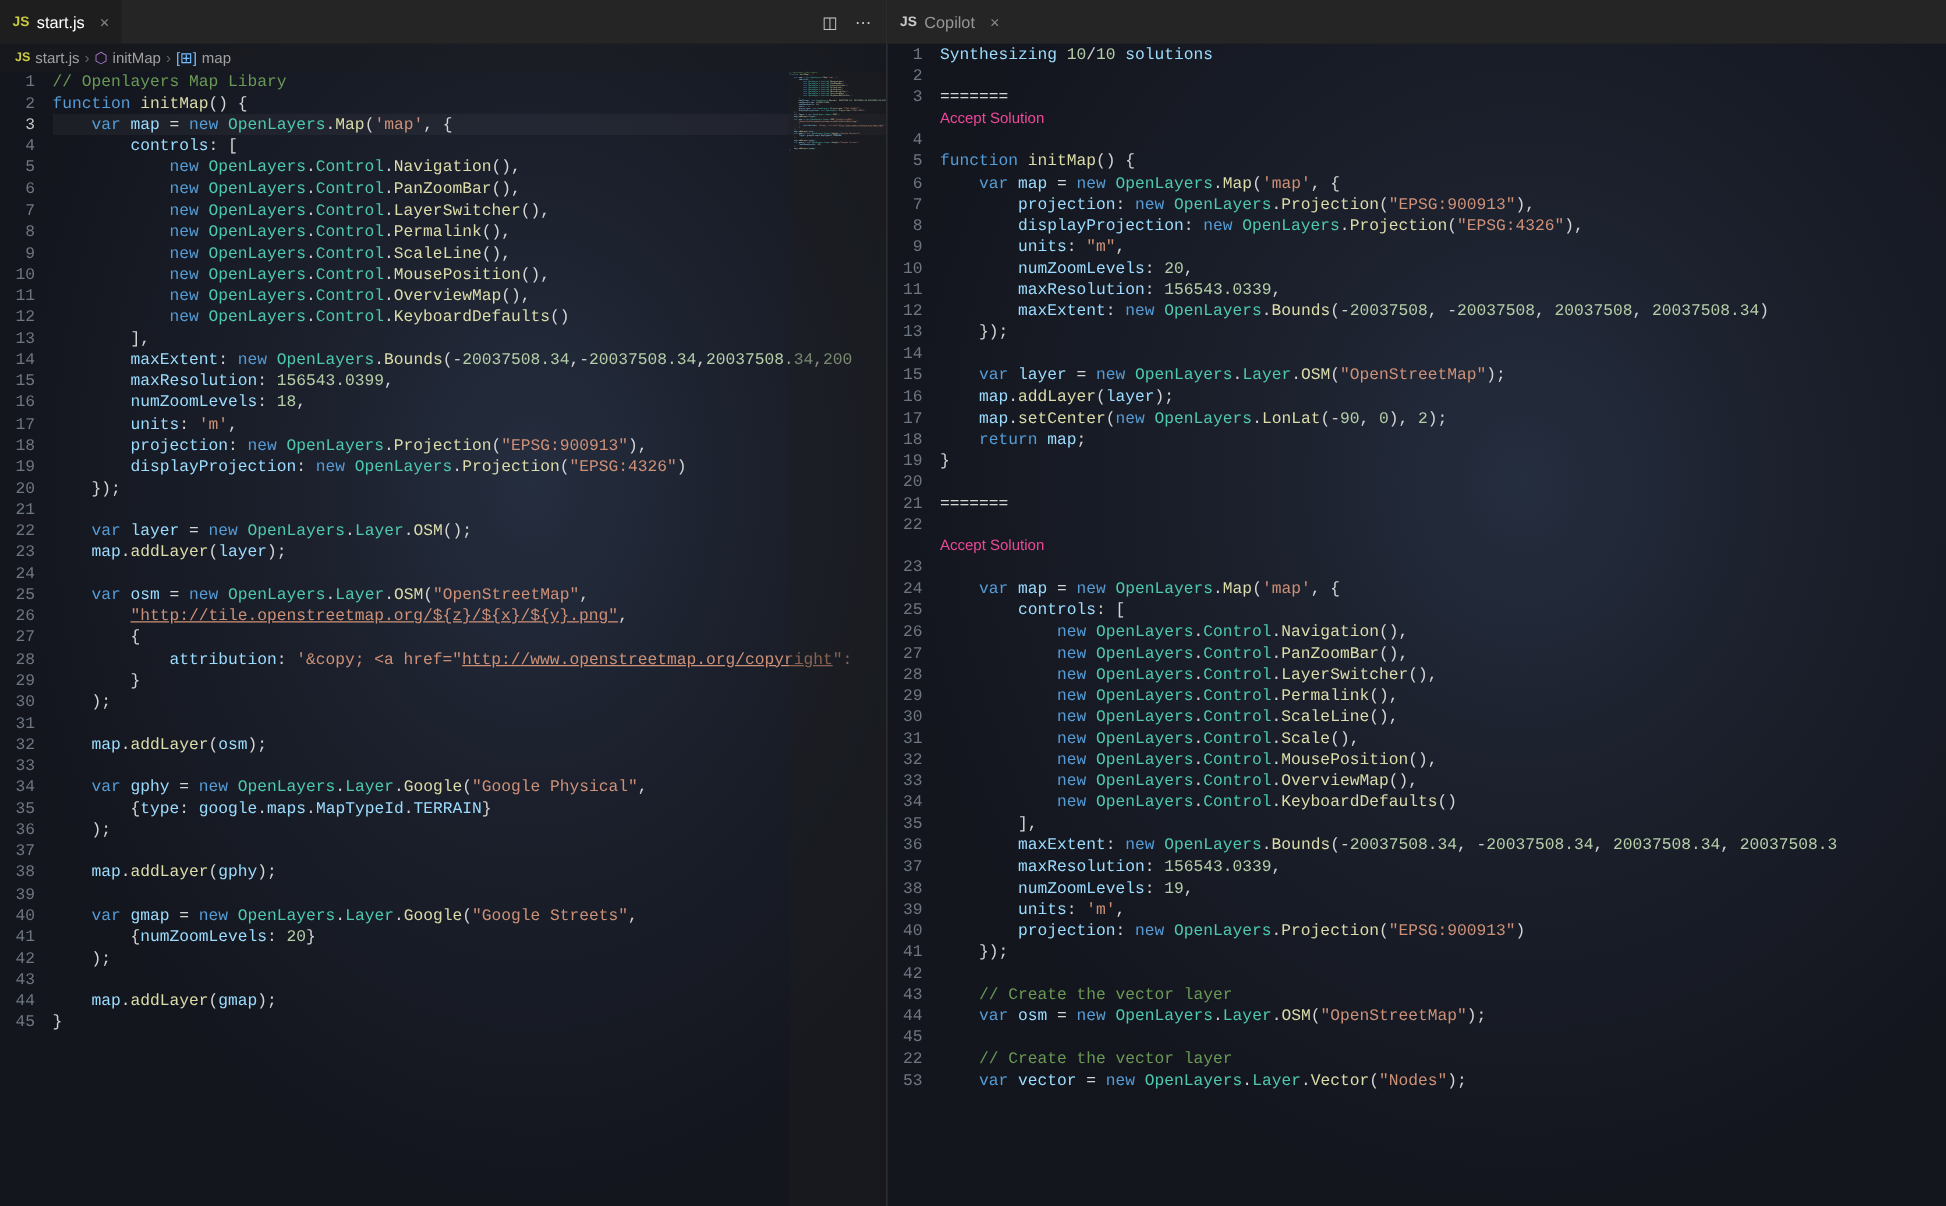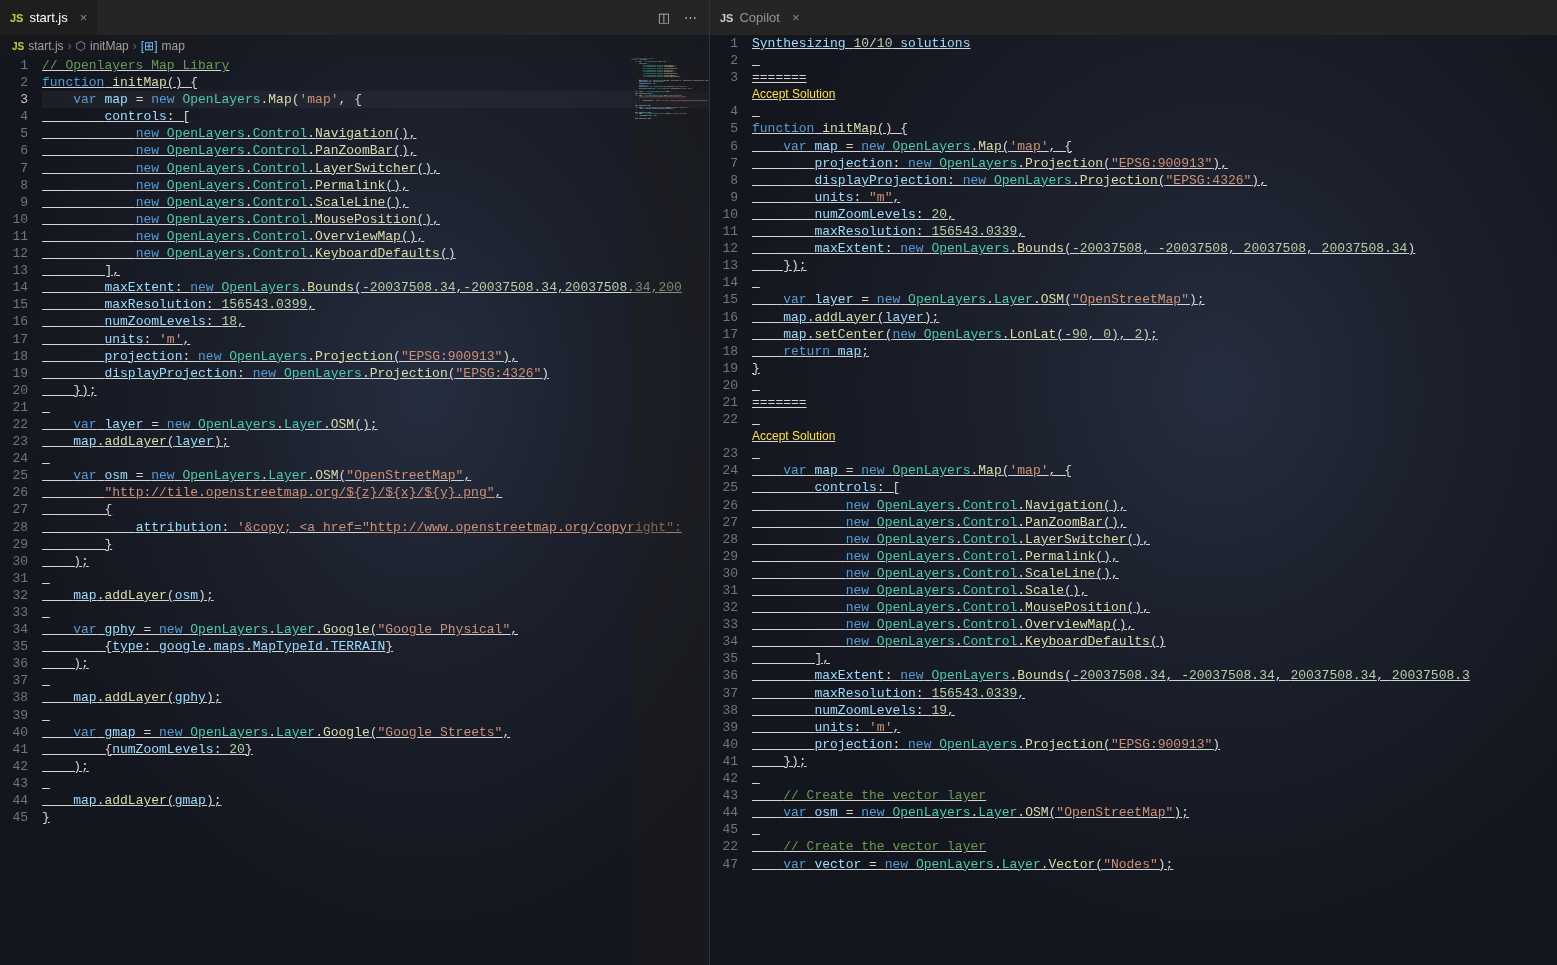--- a/index.html
+++ b/index.html
@@ -95,21 +95,20 @@
     font-size: 13px;
     padding-top: 0;
   }
   .code {
     flex: 1;
     line-height: 17.1px;
     font-family: Consolas, 'Courier New', monospace;
     font-size: 13px;
     white-space: pre;
     overflow: hidden;
-    text-decoration: underline;
   }
   .minimap {
     position: absolute;
     top: 0; right: 0;
     width: 78px;
     height: 100%;
     background: rgba(30,30,30,0.4);
     z-index: 2;
     overflow: hidden;
   }
@@ -118,21 +117,21 @@
     transform-origin: top left;
     width: 800%;
     font-family: Consolas, monospace;
     font-size: 13px;
     line-height: 14px;
     color: #888;
     white-space: pre;
     padding: 4px;
   }
   .codelens {
-    color: #fde047;
+    color: #ec4899;
     font-family: 'Segoe UI', sans-serif;
     font-size: 12px;
     padding-left: 0;
   }
   .c-comment { color: #6a9955; }
   .c-keyword { color: #569cd6; }
   .c-func { color: #dcdcaa; }
   .c-type { color: #4ec9b0; }
   .c-string { color: #ce9178; }
   .c-number { color: #b5cea8; }
@@ -286,19 +285,19 @@
           <div>37</div>
           <div>38</div>
           <div>39</div>
           <div>40</div>
           <div>41</div>
           <div>42</div>
           <div>43</div>
           <div>44</div>
           <div>45</div>
           <div>22</div>
-          <div>47</div>
+          <div>53</div>
         </div>
       <div class="code" id="code-right"><div><span class="c-prop">Synthesizing </span><span class="c-number">10</span>/<span class="c-number">10</span><span class="c-prop"> solutions</span></div><div>&nbsp;</div><div><span class="c-punct">=======</span></div><div class="codelens">Accept Solution</div><div>&nbsp;</div><div><span class="c-keyword">function</span> <span class="c-func">initMap</span>() {</div><div>    <span class="c-keyword">var</span> <span class="c-prop">map</span> = <span class="c-keyword">new</span> <span class="c-type">OpenLayers</span>.<span class="c-func">Map</span>(<span class="c-string">'map'</span>, {</div><div>        <span class="c-prop">projection</span>: <span class="c-keyword">new</span> <span class="c-type">OpenLayers</span>.<span class="c-func">Projection</span>(<span class="c-string">"EPSG:900913"</span>),</div><div>        <span class="c-prop">displayProjection</span>: <span class="c-keyword">new</span> <span class="c-type">OpenLayers</span>.<span class="c-func">Projection</span>(<span class="c-string">"EPSG:4326"</span>),</div><div>        <span class="c-prop">units</span>: <span class="c-string">"m"</span>,</div><div>        <span class="c-prop">numZoomLevels</span>: <span class="c-number">20</span>,</div><div>        <span class="c-prop">maxResolution</span>: <span class="c-number">156543.0339</span>,</div><div>        <span class="c-prop">maxExtent</span>: <span class="c-keyword">new</span> <span class="c-type">OpenLayers</span>.<span class="c-func">Bounds</span>(-<span class="c-number">20037508</span>, -<span class="c-number">20037508</span>, <span class="c-number">20037508</span>, <span class="c-number">20037508.34</span>)</div><div>    });</div><div>&nbsp;</div><div>    <span class="c-keyword">var</span> <span class="c-prop">layer</span> = <span class="c-keyword">new</span> <span class="c-type">OpenLayers</span>.<span class="c-type">Layer</span>.<span class="c-func">OSM</span>(<span class="c-string">"OpenStreetMap"</span>);</div><div>    <span class="c-prop">map</span>.<span class="c-func">addLayer</span>(<span class="c-prop">layer</span>);</div><div>    <span class="c-prop">map</span>.<span class="c-func">setCenter</span>(<span class="c-keyword">new</span> <span class="c-type">OpenLayers</span>.<span class="c-func">LonLat</span>(-<span class="c-number">90</span>, <span class="c-number">0</span>), <span class="c-number">2</span>);</div><div>    <span class="c-keyword">return</span> <span class="c-prop">map</span>;</div><div>}</div><div>&nbsp;</div><div><span class="c-punct">=======</span></div><div>&nbsp;</div><div class="codelens">Accept Solution</div><div>&nbsp;</div><div>    <span class="c-keyword">var</span> <span class="c-prop">map</span> = <span class="c-keyword">new</span> <span class="c-type">OpenLayers</span>.<span class="c-func">Map</span>(<span class="c-string">'map'</span>, {</div><div>        <span class="c-prop">controls</span>: [</div><div>            <span class="c-keyword">new</span> <span class="c-type">OpenLayers</span>.<span class="c-type">Control</span>.<span class="c-func">Navigation</span>(),</div><div>            <span class="c-keyword">new</span> <span class="c-type">OpenLayers</span>.<span class="c-type">Control</span>.<span class="c-func">PanZoomBar</span>(),</div><div>            <span class="c-keyword">new</span> <span class="c-type">OpenLayers</span>.<span class="c-type">Control</span>.<span class="c-func">LayerSwitcher</span>(),</div><div>            <span class="c-keyword">new</span> <span class="c-type">OpenLayers</span>.<span class="c-type">Control</span>.<span class="c-func">Permalink</span>(),</div><div>            <span class="c-keyword">new</span> <span class="c-type">OpenLayers</span>.<span class="c-type">Control</span>.<span class="c-func">ScaleLine</span>(),</div><div>            <span class="c-keyword">new</span> <span class="c-type">OpenLayers</span>.<span class="c-type">Control</span>.<span class="c-func">Scale</span>(),</div><div>            <span class="c-keyword">new</span> <span class="c-type">OpenLayers</span>.<span class="c-type">Control</span>.<span class="c-func">MousePosition</span>(),</div><div>            <span class="c-keyword">new</span> <span class="c-type">OpenLayers</span>.<span class="c-type">Control</span>.<span class="c-func">OverviewMap</span>(),</div><div>            <span class="c-keyword">new</span> <span class="c-type">OpenLayers</span>.<span class="c-type">Control</span>.<span class="c-func">KeyboardDefaults</span>()</div><div>        ],</div><div>        <span class="c-prop">maxExtent</span>: <span class="c-keyword">new</span> <span class="c-type">OpenLayers</span>.<span class="c-func">Bounds</span>(-<span class="c-number">20037508.34</span>, -<span class="c-number">20037508.34</span>, <span class="c-number">20037508.34</span>, <span class="c-number">20037508.3</span></div><div>        <span class="c-prop">maxResolution</span>: <span class="c-number">156543.0339</span>,</div><div>        <span class="c-prop">numZoomLevels</span>: <span class="c-number">19</span>,</div><div>        <span class="c-prop">units</span>: <span class="c-string">'m'</span>,</div><div>        <span class="c-prop">projection</span>: <span class="c-keyword">new</span> <span class="c-type">OpenLayers</span>.<span class="c-func">Projection</span>(<span class="c-string">"EPSG:900913"</span>)</div><div>    });</div><div>&nbsp;</div><div>    <span class="c-comment">// Create the vector layer</span></div><div>    <span class="c-keyword">var</span> <span class="c-prop">osm</span> = <span class="c-keyword">new</span> <span class="c-type">OpenLayers</span>.<span class="c-type">Layer</span>.<span class="c-func">OSM</span>(<span class="c-string">"OpenStreetMap"</span>);</div><div>&nbsp;</div><div>    <span class="c-comment">// Create the vector layer</span></div><div>    <span class="c-keyword">var</span> <span class="c-prop">vector</span> = <span class="c-keyword">new</span> <span class="c-type">OpenLayers</span>.<span class="c-type">Layer</span>.<span class="c-func">Vector</span>(<span class="c-string">"Nodes"</span>);</div></div>
     </div>
   </div>
 
 </div>
 
 </body></html>

